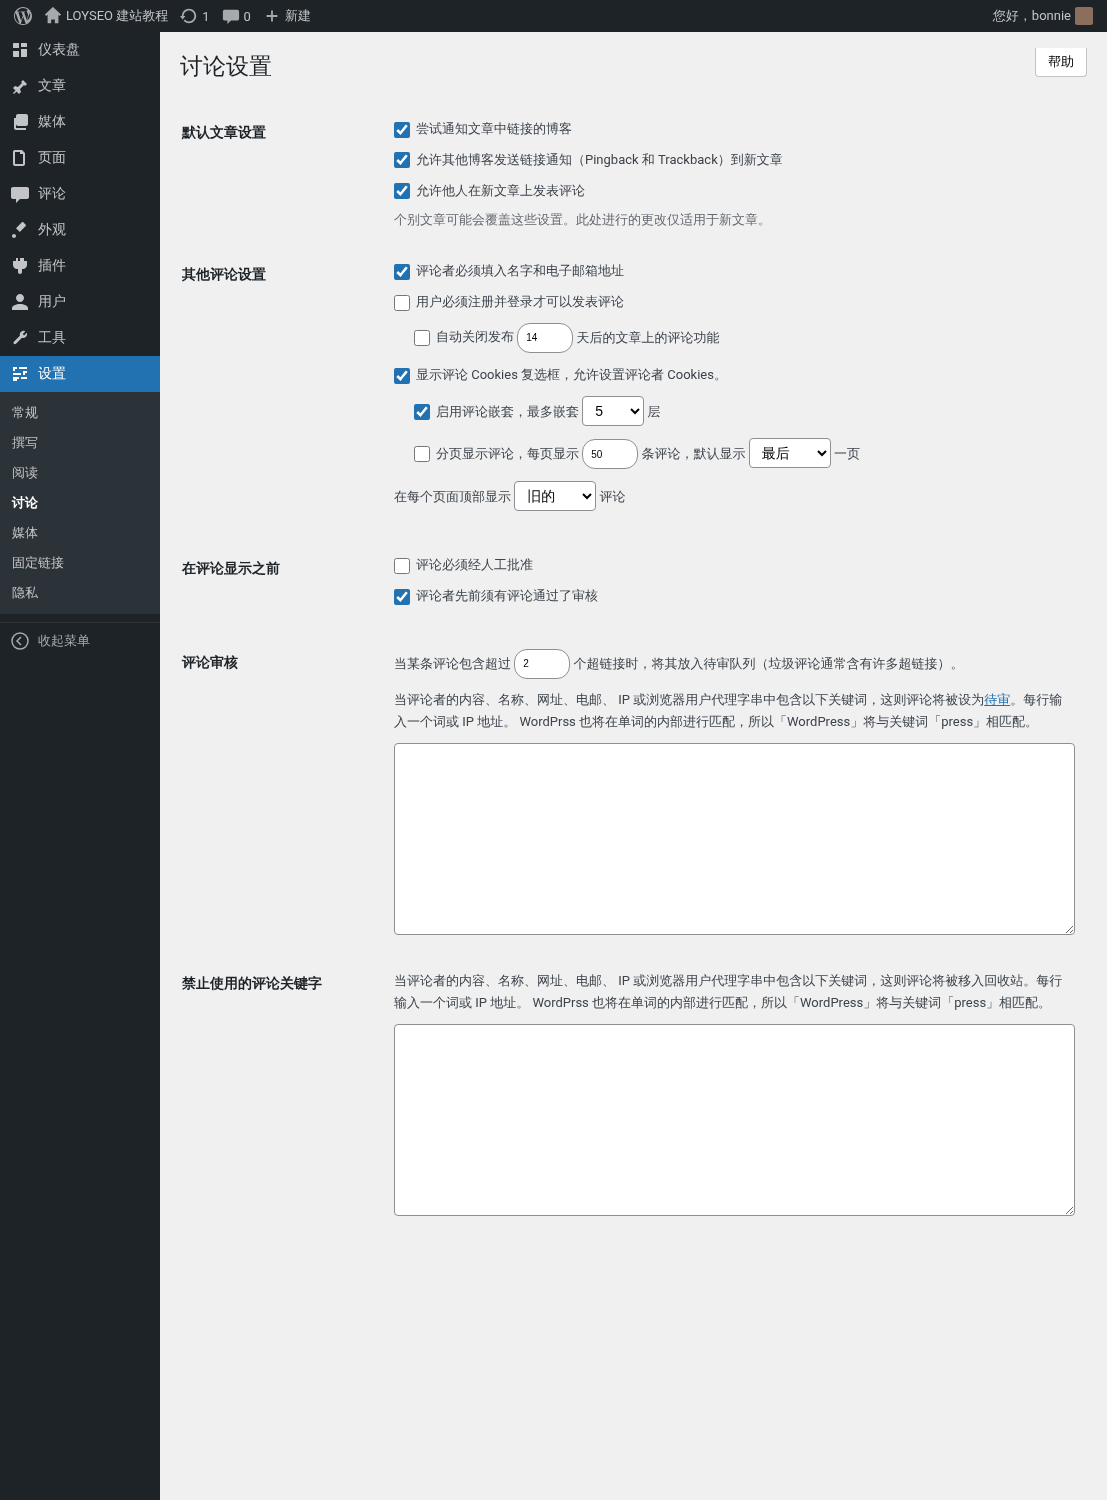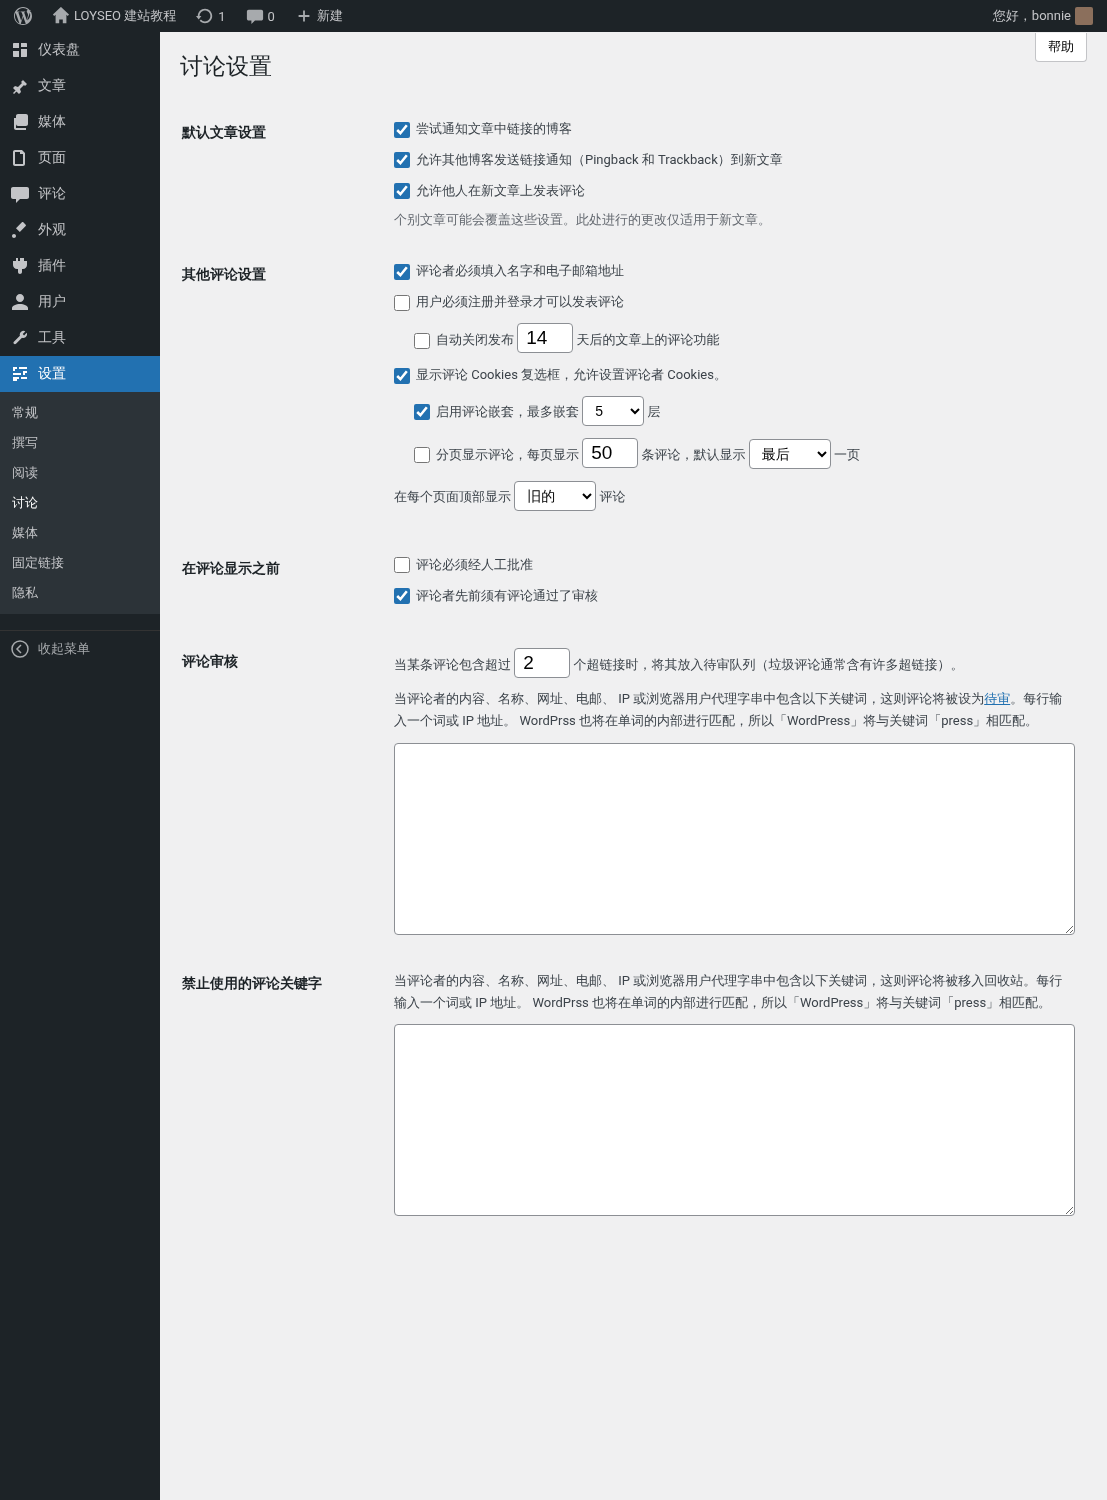--- a/index.html
+++ b/index.html
@@ -1,52 +1,52 @@
 <!DOCTYPE html>
 <html><head>
   <meta charset="utf-8">
   <style>
     * { margin: 0; padding: 0; box-sizing: border-box; }
     body { font-family: -apple-system, BlinkMacSystemFont, "Segoe UI", Roboto, sans-serif; font-size: 13px; color: #3c434a; background: #f0f0f1; }
     
     
     .adminbar { position: fixed; top: 0; left: 0; right: 0; height: 32px; background: #1d2327; color: #c3c4c7; display: flex; align-items: center; justify-content: space-between; padding: 0 8px; z-index: 100; font-size: 13px; }
-    .adminbar-left { display: flex; align-items: center; gap: 8px; }
+    .adminbar-left { display: flex; align-items: center; gap: 0; }
     .adminbar-right { display: flex; align-items: center; gap: 6px; }
     .adminbar-item { display: flex; align-items: center; gap: 4px; padding: 0 6px; height: 32px; cursor: pointer; }
     .adminbar svg { width: 18px; height: 18px; fill: #a7aaad; }
     .avatar { width: 18px; height: 18px; background: #8b6f5c; border-radius: 2px; }
     
     
     .sidebar { position: fixed; top: 32px; left: 0; bottom: 0; width: 160px; background: #1d2327; color: #c3c4c7; overflow-y: auto; }
     .menu-item { display: flex; align-items: center; gap: 8px; padding: 8px 10px; cursor: pointer; font-size: 14px; }
     .menu-item.active { background: #2271b1; color: #fff; position: relative; }
     .menu-item.active::after { content: ''; position: absolute; right: -8px; top: 50%; transform: translateY(-50%); border: 8px solid transparent; border-right-color: #f0f0f1; }
     .menu-item svg { width: 20px; height: 20px; fill: currentColor; flex-shrink: 0; }
     .submenu { background: #2c3338; padding: 6px 0; }
     .submenu-item { padding: 6px 12px; cursor: pointer; font-size: 13px; color: #c3c4c7; }
-    .submenu-item.active { color: #fff; font-weight: 400; }
-    .collapse-item { display: flex; align-items: center; gap: 8px; padding: 8px 10px; cursor: pointer; color: #a7aaad; border-top: 1px solid #333; margin-top: 16px; }
+    .submenu-item.active { color: #fff; font-weight: 700; }
+    .collapse-item { display: flex; align-items: center; gap: 8px; padding: 8px 10px; cursor: pointer; color: #a7aaad; border-top: 1px solid #333; margin-top: 8px; }
     .collapse-item svg { width: 20px; height: 20px; fill: currentColor; }
     
     
     .main { margin-left: 160px; margin-top: 32px; padding: 10px 20px 40px 20px; position: relative; }
-    .help-btn { position: absolute; top: 1px; right: 20px; background: #fff; border: 1px solid #c3c4c7; border-top: none; border-radius: 0 0 4px 4px; padding: 5px 12px; font-size: 13px; cursor: pointer; }
+    .help-btn { position: absolute; top: 16px; right: 20px; background: #fff; border: 1px solid #c3c4c7; border-top: none; border-radius: 0 0 4px 4px; padding: 5px 12px; font-size: 13px; cursor: pointer; }
     .watermark { position: absolute; top: 10px; left: 50%; transform: translateX(-50%); font-size: 42px; font-weight: 700; color: #9ca3af; opacity: 0.35; letter-spacing: 2px; pointer-events: none; z-index: 1; }
     .watermark .heart { color: #4ade80; }
     h1 { font-size: 23px; font-weight: 400; padding: 9px 0 20px; color: #1d2327; }
     
     .form-table { width: 100%; }
     .form-table th { text-align: left; vertical-align: top; padding: 20px 10px 20px 0; width: 200px; font-weight: 600; color: #1d2327; font-size: 14px; margin-left: 47px; }
     .form-table td { padding: 15px 10px; vertical-align: top; }
     
     .fieldset label { display: block; margin-bottom: 10px; line-height: 1.6; }
     .fieldset label.inline { display: inline; margin-bottom: 0; padding-left: 20px; }
     input[type=checkbox] { width: 16px; height: 16px; margin-right: 6px; accent-color: #2271b1; vertical-align: middle; cursor: pointer; }
-    input[type=number], input[type=text] { border: 1px solid #8c8f94; border-radius: 4px; padding: 0 8px; height: 30px; font-size: 19px; background: #fff; }
+    input[type=number], input[type=text] { border: 1px solid #8c8f94; border-radius: 13px; padding: 0 8px; height: 30px; font-size: 10px; background: #fff; }
     .small-input { width: 56px; }
     select { border: 1px solid #8c8f94; border-radius: 4px; padding: 0 24px 0 8px; height: 30px; font-size: 14px; background: #fff; cursor: pointer; }
     .description { color: #646970; font-size: 13px; }
     textarea { width: 100%; height: 192px; border: 1px solid #8c8f94; border-radius: 4px; padding: 6px 8px; font-size: 14px; resize: vertical; }
     a { color: #2271b1; text-decoration: underline; }
     .block { margin-bottom: 12px; line-height: 1.6; }
     .p-text { margin-bottom: 10px; line-height: 1.7; }
   </style>
 </head>
 <body>

